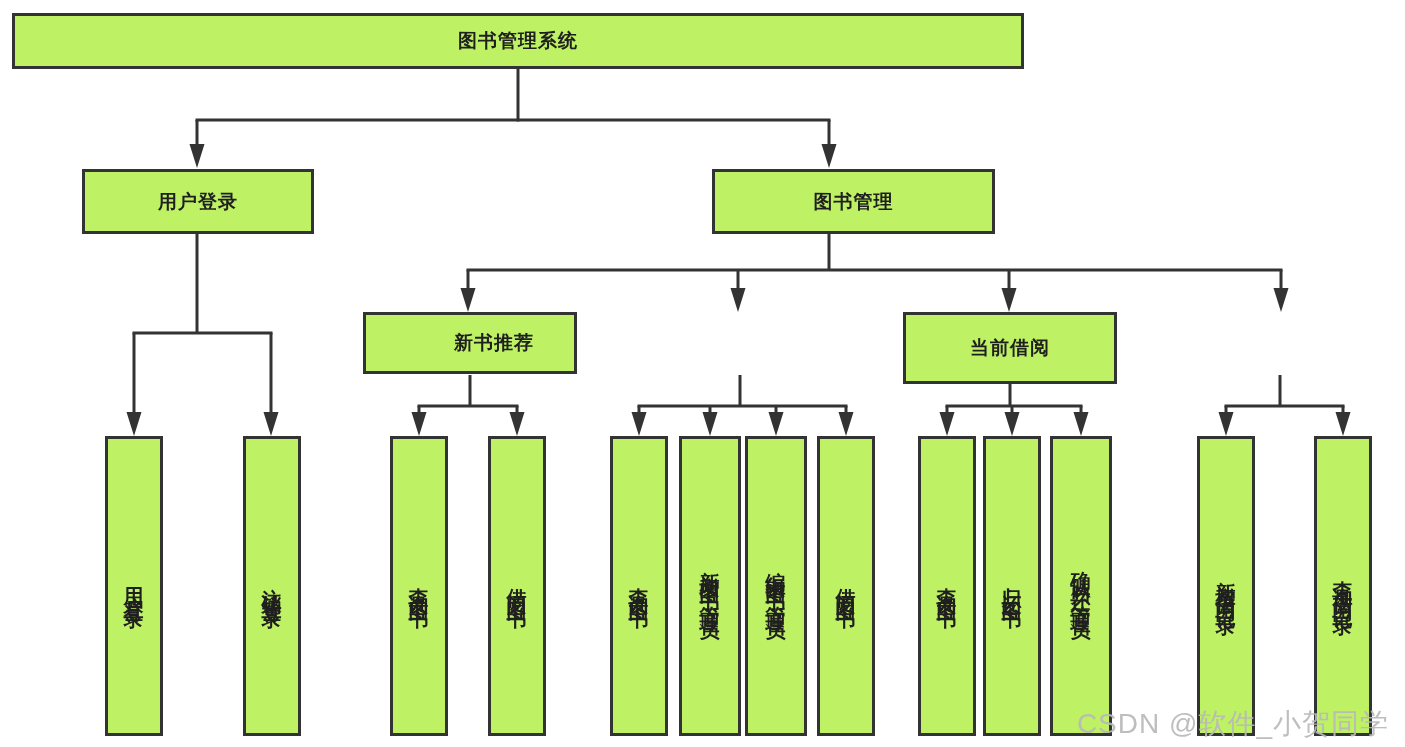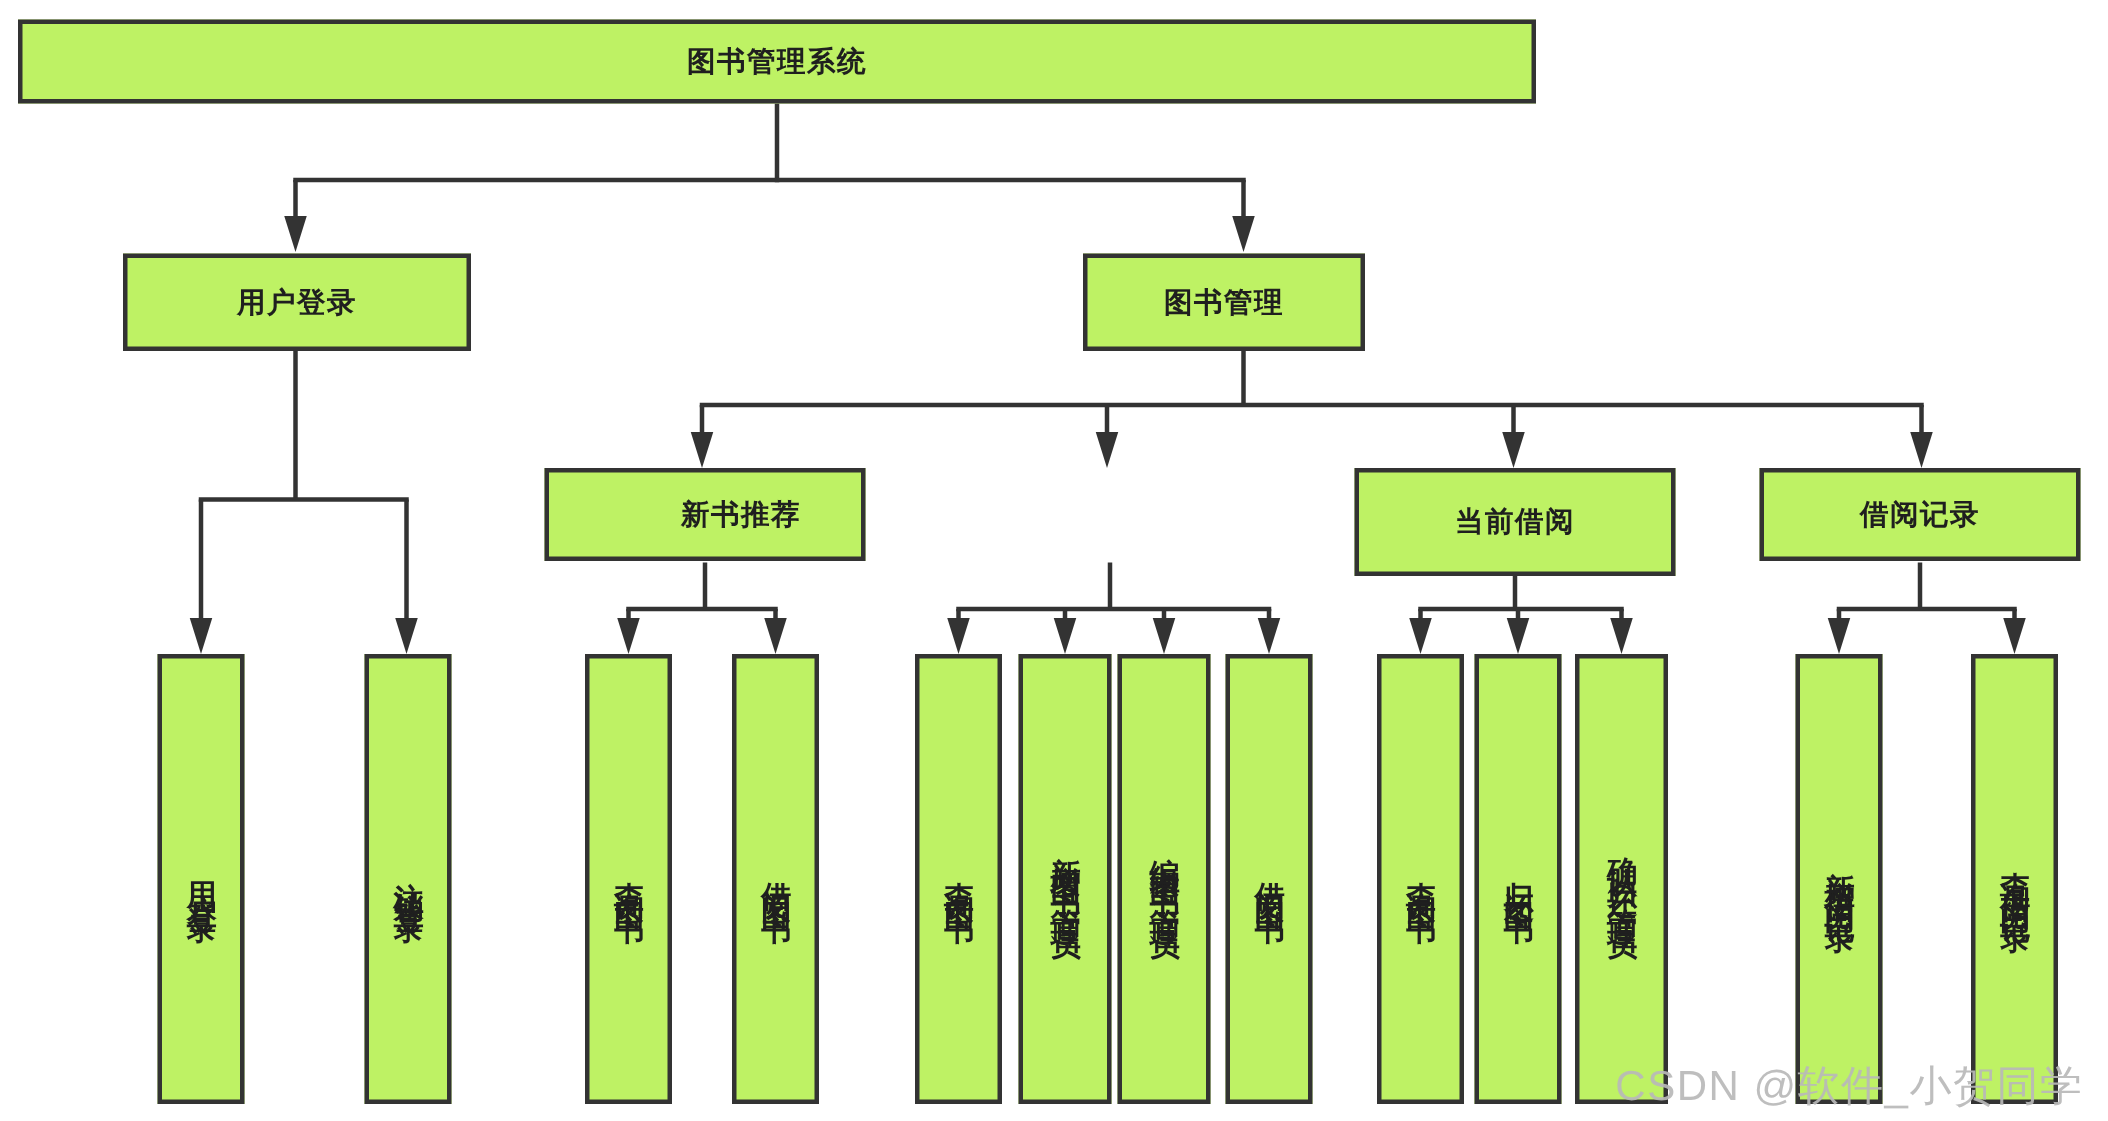--- a/index.html
+++ b/index.html
@@ -117,25 +117,24 @@
       <polygon points="1004.5,412 1019.5,412 1012,436"></polygon>
       <polygon points="1073.5,412 1088.5,412 1081,436"></polygon>
       <polygon points="1218.5,412 1233.5,412 1226,436"></polygon>
       <polygon points="1335.5,412 1350.5,412 1343,436"></polygon>
     </g>
   </svg>
 
   <div class="box hbox root-box">图书管理系统</div>
 
   <div class="box hbox" style="left:82px; top:169px; width:232px; height:65px;">用户登录</div>
-  <div class="box hbox" style="left:712px; top:169px; width:188px; height:65px;margin-left:10px;">图书管理</div>
+  <div class="box hbox" style="left:712px; top:169px; width:283px; height:65px;">图书管理</div>
 
   <div class="box hbox" style="left:363px; top:312px; width:214px; height:62px;padding-left:48px;">新书推荐</div>
   <div class="box hbox" style="left:903px; top:312px; width:214px; height:72px;">当前借阅</div>
-  <div class="box hbox" style="left:1173px; top:312px; width:214px; height:62px;">借阅记录</div>
 
   <div class="box vleaf" style="left:105px; width:58px;">用户登录</div>
   <div class="box vleaf" style="left:243px; width:58px;">注销登录</div>
 
   <div class="box vleaf" style="left:390px; width:58px;">查询图书</div>
   <div class="box vleaf" style="left:488px; width:58px;">借阅图书</div>
 
   <div class="box vleaf" style="left:610px; width:58px;">查询图书</div>
   <div class="box vleaf" style="left:679px; width:62px;">新增图书（管理员）</div>
   <div class="box vleaf" style="left:745px; width:62px;">编辑图书（管理员）</div>

